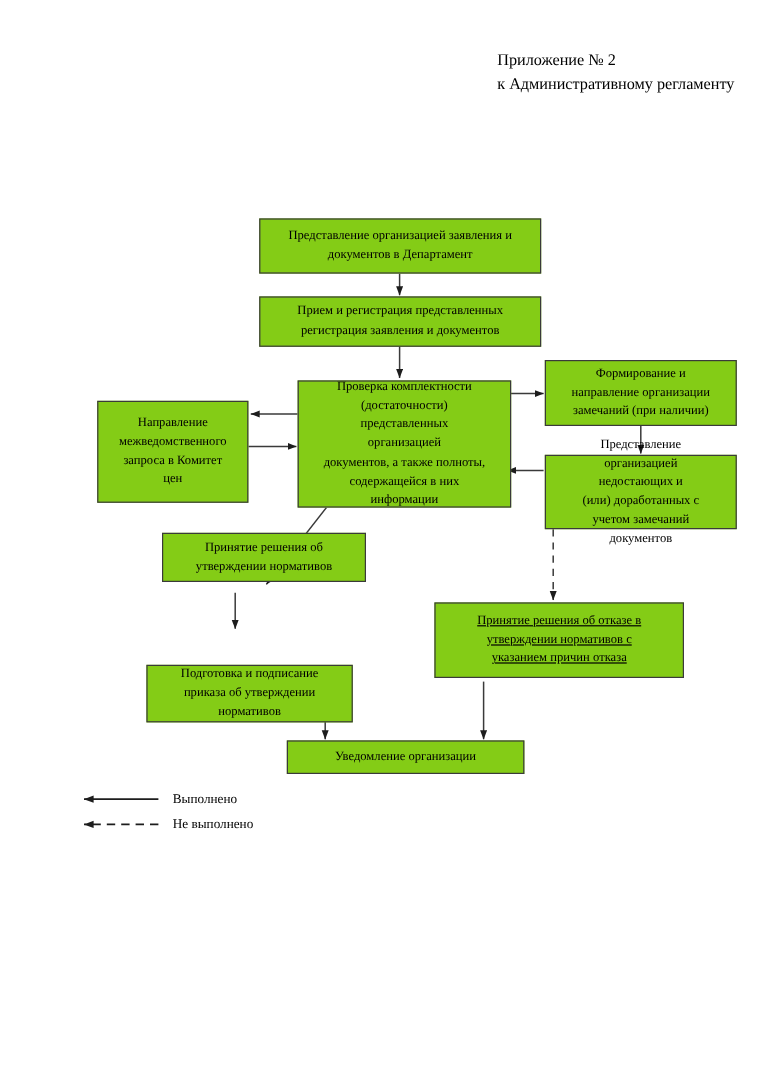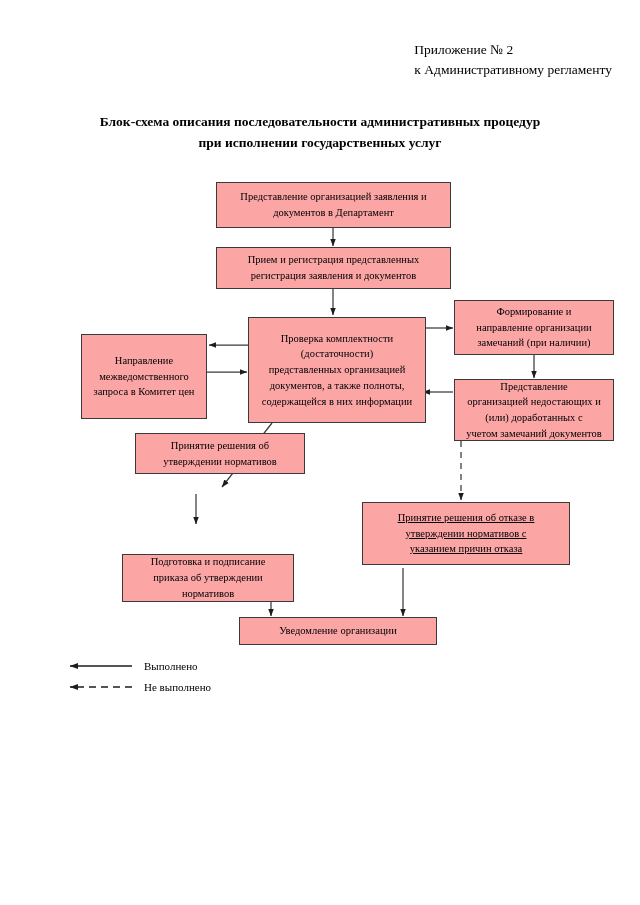--- a/index.html
+++ b/index.html
@@ -41,28 +41,28 @@
     font-weight: bold;
     font-size: 13.5px;
     line-height: 1.55;
   }
 
   
   .node {
     position: absolute;
     box-sizing: border-box;
     border: 1px solid #3a3a3a;
-    background: #fca5a5;
+    background: #84cc16;
     display: flex;
     align-items: center;
     justify-content: center;
     text-align: center;
     font-size: 10.5px;
     line-height: 1.5;
-    padding: 2px 4px;
+    padding: 2px 20px;
     z-index: 2;
   }
   .node span { display: block; }
 
   
   .connectors {
     position: absolute;
     top: 0;
     left: 0;
     width: 640px;
@@ -93,24 +93,20 @@
 </head>
 <body>
 
 <div class="page">
 
   <div class="doc-header">
     <div>Приложение № 2</div>
     <div>к Административному регламенту</div>
   </div>
 
-  <div class="doc-title">
-    <div>Блок-схема описания последовательности административных процедур</div>
-    <div>при исполнении государственных услуг</div>
-  </div>
 
   <svg class="connectors" viewBox="0 0 640 905" width="640" height="905">
     <defs>
       <marker id="arrow" markerWidth="9" markerHeight="9" refX="7.4" refY="3.1" orient="auto" markerUnits="userSpaceOnUse">
         <path d="M0,0.2 L7.6,3.1 L0,6.0 z" fill="#1d1d1d"></path>
       </marker>
     </defs>
     <g stroke="#3a3a3a" stroke-width="1.25" fill="none" marker-end="url(#arrow)">
 
       <path d="M333,228 L333,246"></path>
@@ -183,21 +179,21 @@
 
   <div class="node" style="left:454px; top:379px; width:160px; height:62px;">
     <div>
       <span>Представление</span>
       <span>организацией недостающих и</span>
       <span>(или) доработанных с</span>
       <span>учетом замечаний документов</span>
     </div>
   </div>
 
-  <div class="node" style="left:135px; top:433px; width:170px; height:41px;">
+  <div class="node" style="left:135px; top:444px; width:170px; height:41px;">
     <div>
       <span>Принятие решения об</span>
       <span>утверждении нормативов</span>
     </div>
   </div>
 
   <div class="node" style="left:122px; top:554px; width:172px; height:48px;">
     <div>
       <span>Подготовка и подписание</span>
       <span>приказа об утверждении</span>

